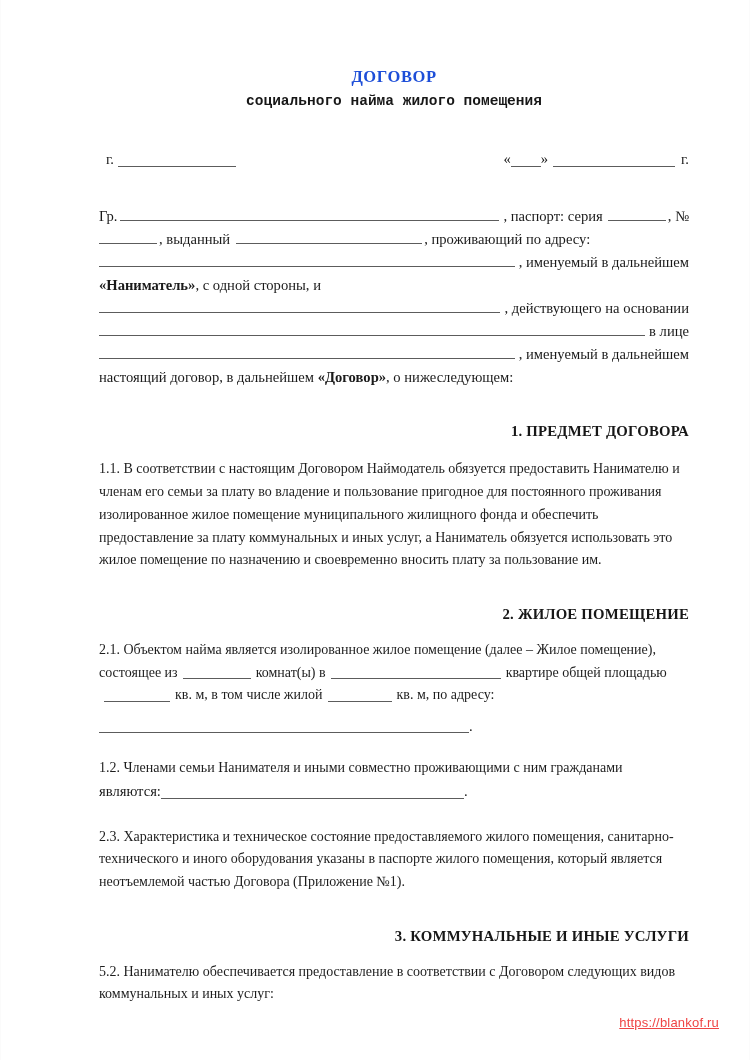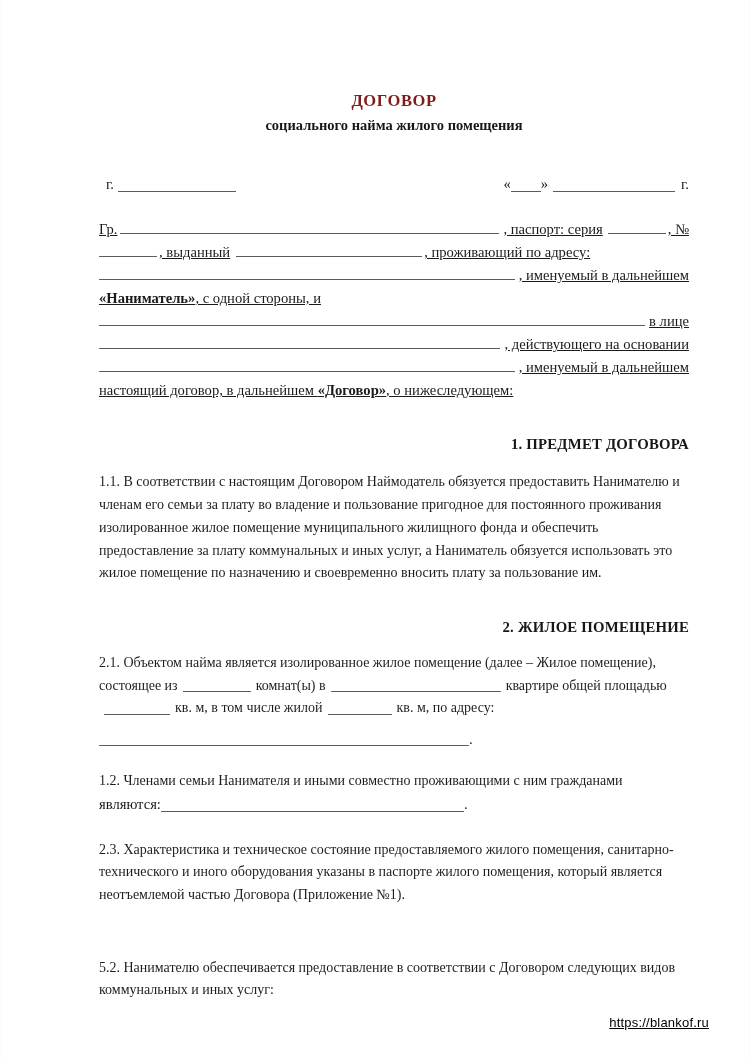--- a/index.html
+++ b/index.html
@@ -30,31 +30,32 @@
     width: 590px;
   }
 
   
   .doc-title {
     text-align: center;
     font-weight: bold;
     font-size: 16.5px;
     letter-spacing: 0.6px;
     margin: 0;
-    padding-top: 90px;
+    padding-top: 66px;
     line-height: 1.28;
-    color: #7f1d1d;
+    color: #1d4ed8;
   }
   .doc-subtitle {
     text-align: center;
     font-weight: bold;
     font-size: 14.5px;
     margin: 0;
     padding-top: 6px;
     color: #171717;
+    font-family: Liberation Mono, monospace;
   }
 
   .section-heading {
     text-align: right;
     font-weight: bold;
     font-size: 14.8px;
     letter-spacing: 0.2px;
     color: #171717;
   }
 
@@ -89,21 +90,21 @@
     white-space: nowrap;
   }
   .header-date {
     position: absolute;
     right: 0;
     top: 0;
     white-space: nowrap;
   }
 
   
-  .preamble { margin-top: 20px; text-decoration: underline; }
+  .preamble { margin-top: 32px; }
   .pre-line {
     font-size: 14.6px;
     line-height: 1.58;
     white-space: nowrap;
   }
   .pre-flex {
     display: flex;
     align-items: baseline;
     font-size: 14.6px;
     line-height: 1.58;
@@ -113,24 +114,24 @@
     border-bottom: 1px solid #5c5c5c;
     height: 0.95em;
     margin-right: 2px;
   }
   .pre-flex .lead { flex: 0 0 auto; padding-right: 3px; }
   .pre-flex .tail { flex: 0 0 auto; padding-left: 2px; white-space: nowrap; }
 
   
   .watermark {
     position: absolute;
-    right: 40px;
+    right: 30px;
     bottom: 30px;
     font-size: 13px;
-    color: #000000;
+    color: #ef4444;
     text-decoration: underline;
     font-family: "Liberation Sans", sans-serif;
     letter-spacing: 0.2px;
     user-select: none;
   }
 </style>
 </head>
 <body>
 
 <div id="page">
@@ -169,26 +170,26 @@
         <span class="grow"></span>
         <span class="tail">, именуемый в дальнейшем</span>
       </div>
 
       <div class="pre-line">
         <b>«Наниматель»</b><span>, с одной стороны, и</span>
       </div>
 
       <div class="pre-flex">
         <span class="grow"></span>
+        <span class="tail">, действующего на основании</span>
+      </div>
+
+      <div class="pre-flex">
+        <span class="grow"></span>
         <span class="tail">в лице</span>
-      </div>
-
-      <div class="pre-flex">
-        <span class="grow"></span>
-        <span class="tail">, действующего на основании</span>
       </div>
 
       <div class="pre-flex">
         <span class="grow"></span>
         <span class="tail">, именуемый в дальнейшем</span>
       </div>
 
 
       <div class="pre-line">
         <span>настоящий договор, в дальнейшем </span><b>«Договор»</b><span>, о нижеследующем:</span>
@@ -219,20 +220,21 @@
       <span>1.2. Членами семьи Нанимателя и иными совместно проживающими с ним гражданами</span>
     </div>
     <div style="font-size:14.6px;line-height:1.62;">
       <span>являются:</span><span class="rule" style="width:303px;"></span><span>.</span>
     </div>
 
     <div style="height:22px"></div>
     <div class="para">2.3. Характеристика и техническое состояние предоставляемого жилого помещения, санитарно-технического и иного оборудования указаны в паспорте жилого помещения, который является неотъемлемой частью Договора (Приложение №1).</div>
 
     <div style="height:34px"></div>
+    <div class="section-heading">3. КОММУНАЛЬНЫЕ И ИНЫЕ УСЛУГИ</div>
     <div style="height:16px"></div>
 
     <div class="para">5.2. Нанимателю обеспечивается предоставление в соответствии с Договором следующих видов коммунальных и иных услуг:</div>
     <div style="height:22px"></div>
 
   </div>
 
   <div class="watermark">https://blankof.ru</div>
 </div>
 

